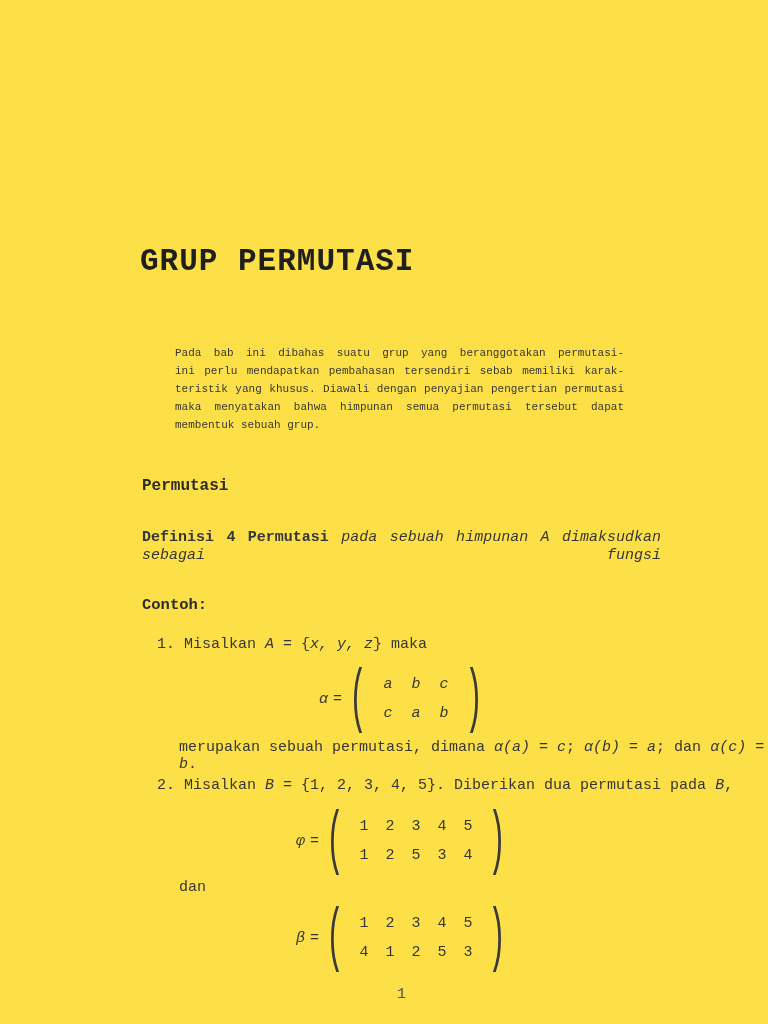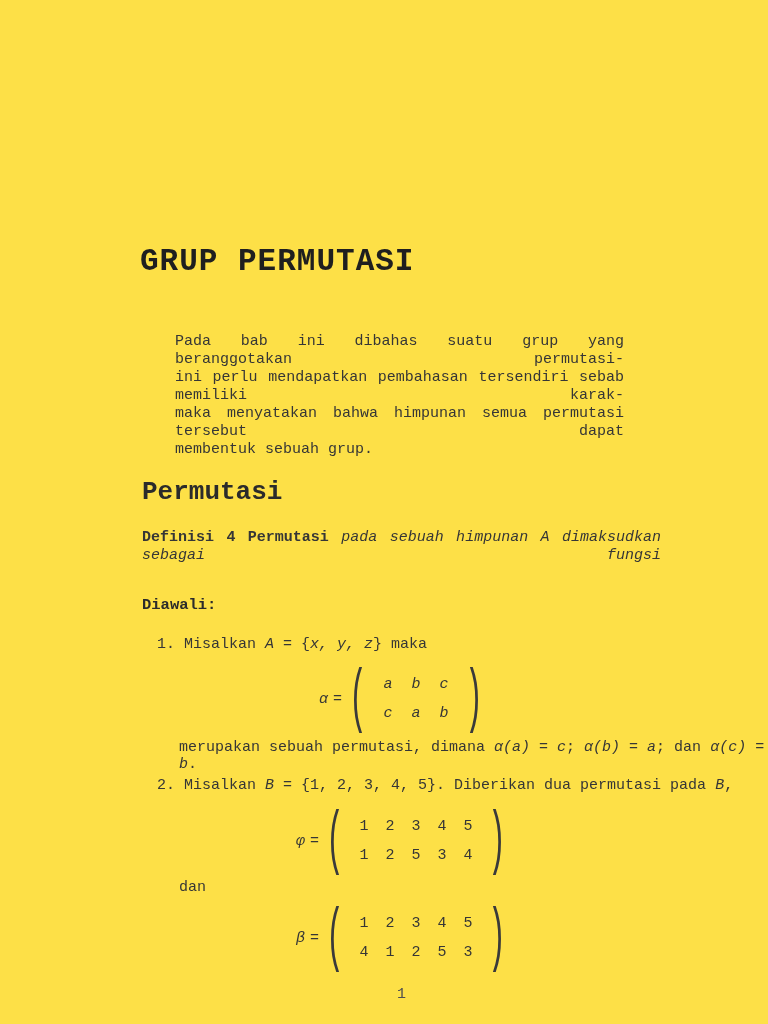--- a/index.html
+++ b/index.html
@@ -6,24 +6,24 @@
   .page {
     position:relative; width:768px; height:1024px; background:#fde047;
     font-family:Liberation Mono, monospace; color:#363636;
     overflow:hidden;
   }
   .abs { position:absolute; }
   .title {
     left:140px; top:244px; font-size:31px; font-weight:bold;
     color:#1f1f1f; letter-spacing:1px;
   }
-  .abstract { left:175px; top:333px; width:449px; font-size:15px; line-height:18px; }
+  .abstract { left:175px; top:344px; width:449px; font-size:11px; line-height:18px; }
   .just-line { text-align:justify; text-align-last:justify; }
   .just-line.last { text-align-last:left; }
-  .section-heading { left:142px; top:477px; font-size:26px; font-weight:bold; color:#2b2b2b; }
+  .section-heading { left:142px; top:477px; font-size:16px; font-weight:bold; color:#2b2b2b; }
   .definition { left:142px; top:529px; width:519px; font-size:15px; line-height:18px; }
   .def-line1 { text-align:justify; text-align-last:justify; }
   .def-label { font-weight:bold; font-style:normal; }
   .def-italic { font-style:italic;margin-top:39px; }
   .def-line2 { margin-top:11px; font-style:italic; }
   .contoh { left:142px; top:596px; font-size:15.5px; font-weight:bold; color:#2b2b2b; }
   .item { display:flex; font-size:15px; }
   .item-1 { left:157px; top:636px; }
   .item-2 { left:157px; top:777px; }
   .item-num { margin-right:9px; }
@@ -55,34 +55,35 @@
 </head>
 <body>
 
 <div class="page">
 
   <div class="abs title">GRUP PERMUTASI</div>
 
   <div class="abs abstract">
       <div class="just-line">Pada bab ini dibahas suatu grup yang beranggotakan permutasi-</div>
       <div class="just-line">ini perlu mendapatkan pembahasan tersendiri sebab memiliki karak-</div>
+      <div class="just-line">teristik yang khusus. Diawali dengan penyajian pengertian permutasi</div>
       <div class="just-line">maka menyatakan bahwa himpunan semua permutasi tersebut dapat</div>
       <div class="just-line last">membentuk sebuah grup.</div>
     </div>
 
   <div class="abs section-heading">Permutasi</div>
 
   <div class="abs definition">
     <div class="def-line1">
       <span class="def-label">Definisi 4 Permutasi</span>
       <span class="def-italic">pada sebuah himpunan A dimaksudkan sebagai fungsi</span>
     </div>
   </div>
 
-  <div class="abs contoh">Diawali:</div>
+  <div class="abs contoh">Contoh:</div>
 
   <div class="abs item item-1">
     <span class="item-num">1.</span>
     <div><span class="seg-rm">Misalkan </span><span class="seg-it">A</span><span class="seg-rm"> = {</span><span class="seg-it">x, y, z</span><span class="seg-rm">} maka</span></div>
   </div>
 
   <div class="abs display-eq eq-alpha">
       <span class="eq-lhs">α</span>
       <span class="eq-rel">=</span>
       <span class="paren">(</span>

